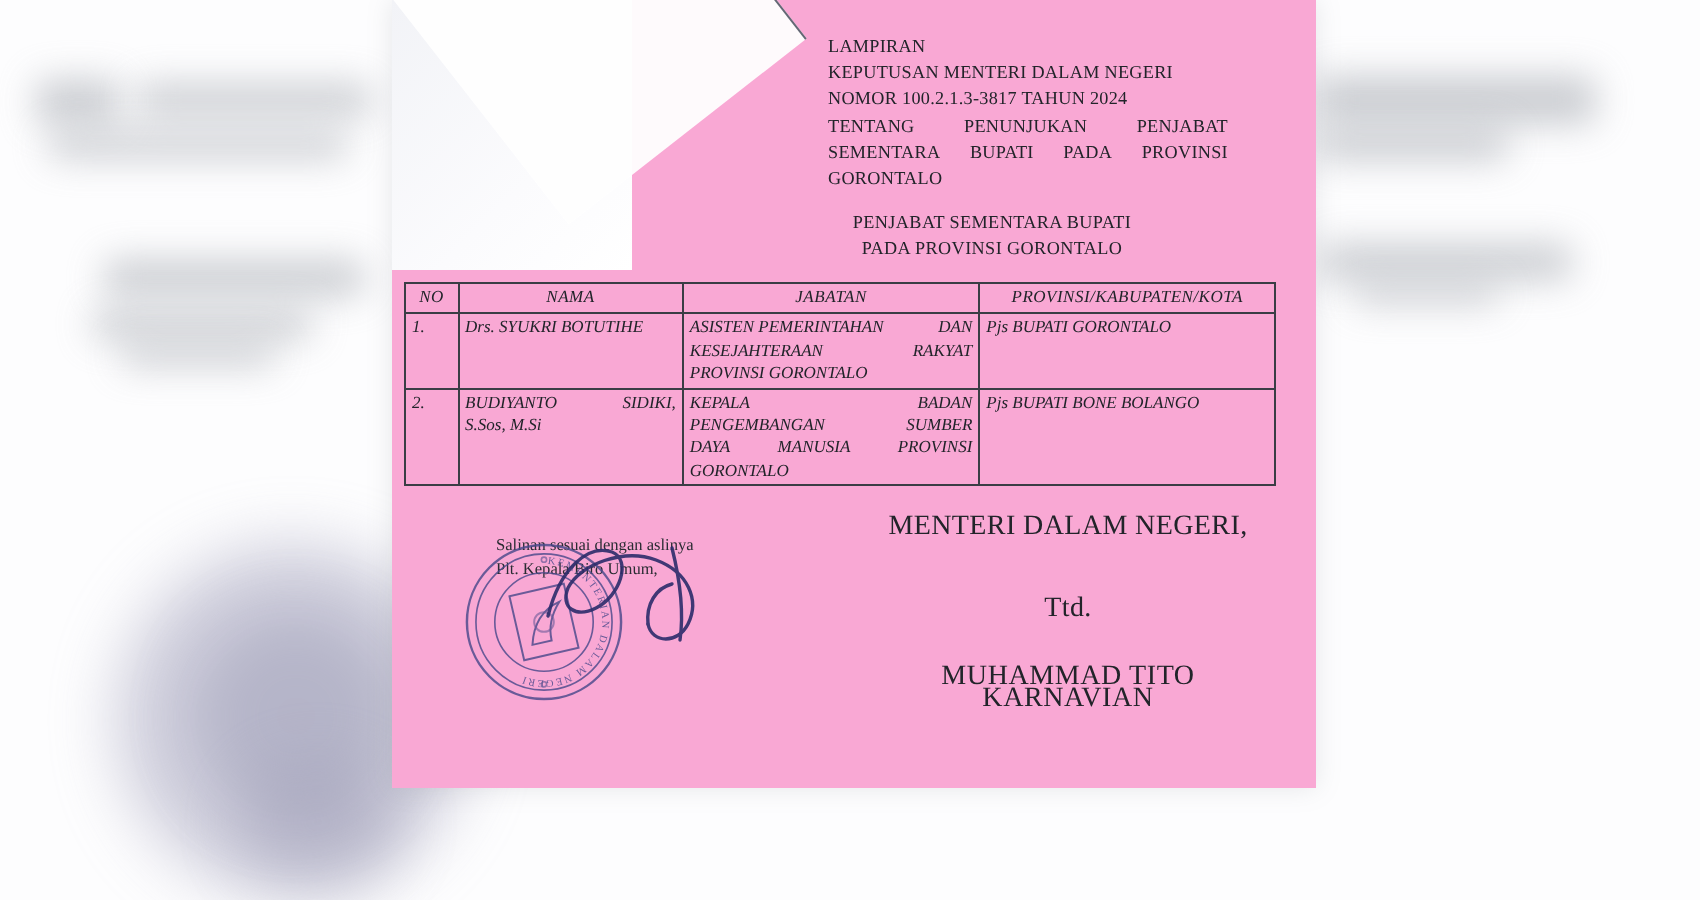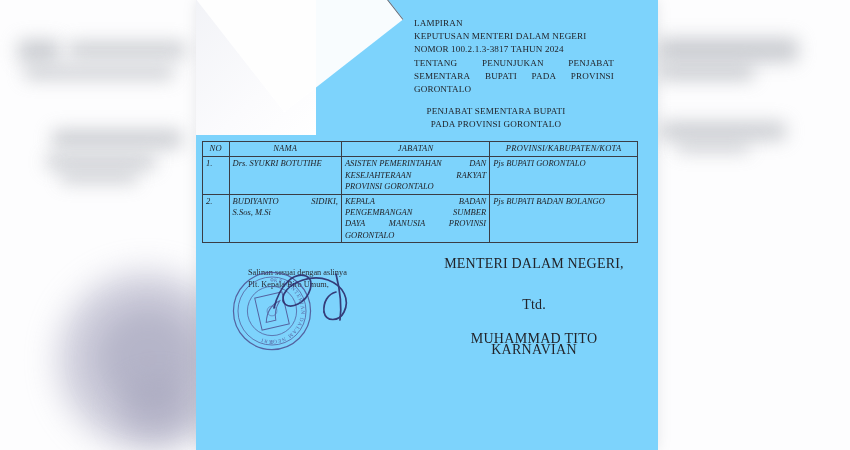--- a/index.html
+++ b/index.html
@@ -34,22 +34,22 @@
     border-radius: 50%;
     filter: blur(16px);
   }
 
   
   #page {
     position: absolute;
     left: 196px;
     top: 0px;
     width: 462px;
-    height: 450px;
-    background: #7dd3fc;
+    height: 394px;
+    background: #f9a8d4;
     box-shadow: 0 0 12px rgba(120,125,140,.18);
     overflow: hidden;
   }
   
   #page-corner {
     position: absolute;
     left: -4px;
     top: -6px;
     width: 150px;
     height: 150px;
@@ -281,21 +281,21 @@
                 <span>PENGEMBANGAN</span>
                 <span>SUMBER</span>
               </div>
               <div class="jl">
                 <span>DAYA</span>
                 <span>MANUSIA</span>
                 <span>PROVINSI</span>
               </div>
               <div>GORONTALO</div>
             </td>
-            <td class="c-prov">Pjs BUPATI BADAN BOLANGO</td>
+            <td class="c-prov">Pjs BUPATI BONE BOLANGO</td>
           </tr>
         </tbody>
       </table>
     </div>
 
     <div class="sig-right">
       <div>MENTERI DALAM NEGERI,</div>
       <div class="ttd">Ttd.</div>
       <div class="name">MUHAMMAD TITO KARNAVIAN</div>
     </div>

